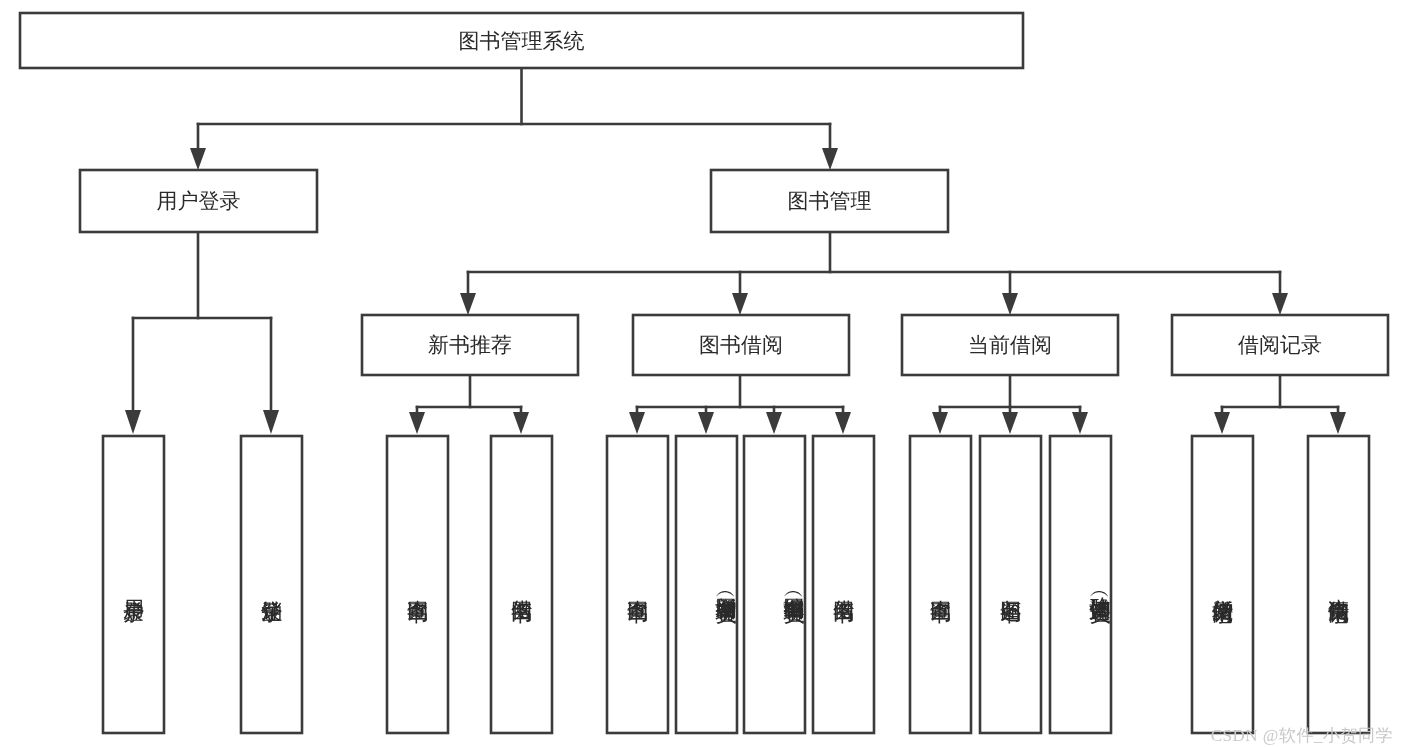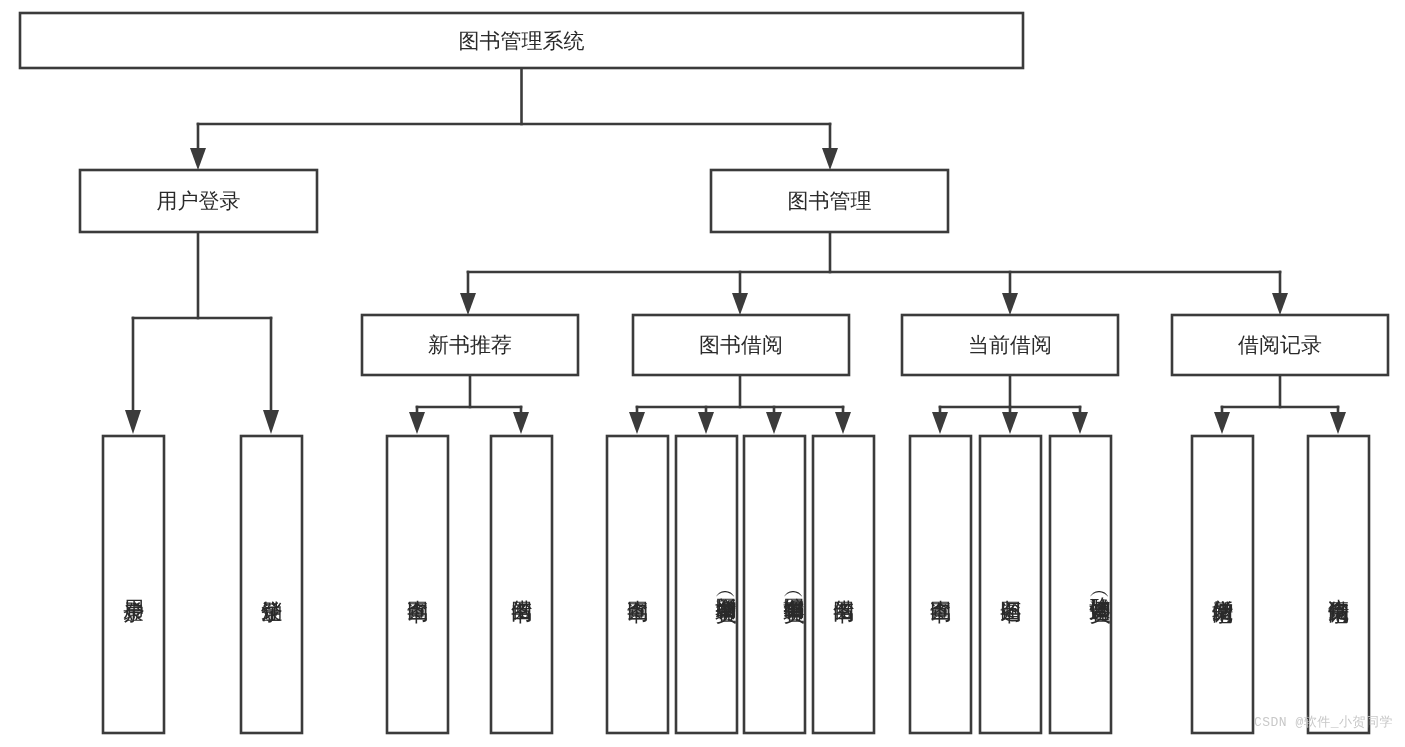--- a/index.html
+++ b/index.html
@@ -60,24 +60,24 @@
     line-height: 1.08;
     letter-spacing: 1px;
     text-align: center;
     white-space: nowrap;
     pointer-events: none;
     user-select: none;
   }
   .watermark {
     position: absolute;
     right: 12px;
-    bottom: 16px;
+    bottom: 0;
     color: #c8c8c8;
-    font-family: Liberation Mono, monospace;
-    font-size: 13px;
+    font-family: Liberation Serif, serif;
+    font-size: 17px;
     letter-spacing: 0.5px;
     white-space: nowrap;
     user-select: none;
   }
 </style>
 </head>
 <body>
 
 <div id="diagram-root">
 

